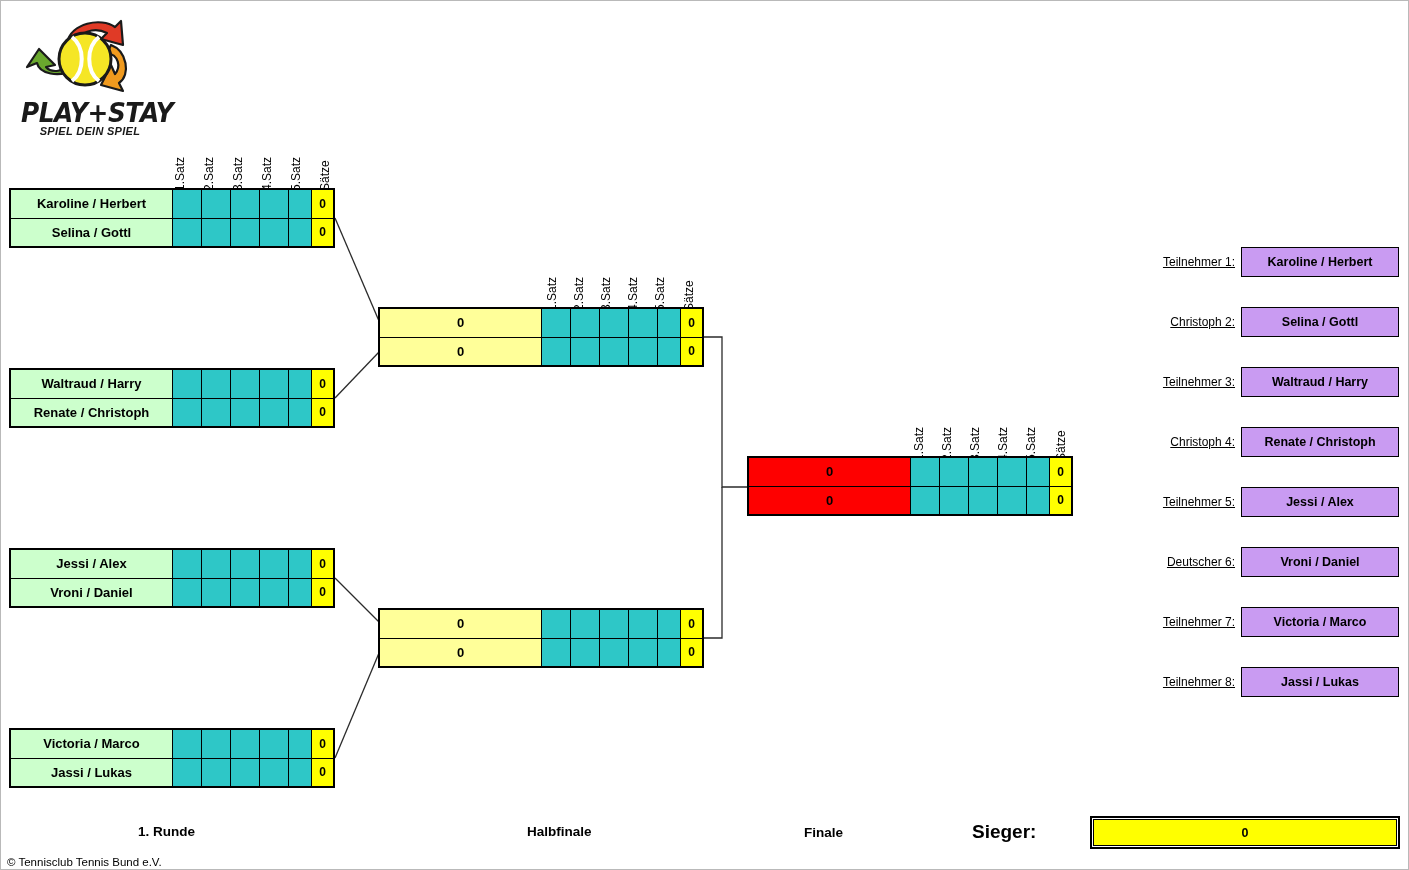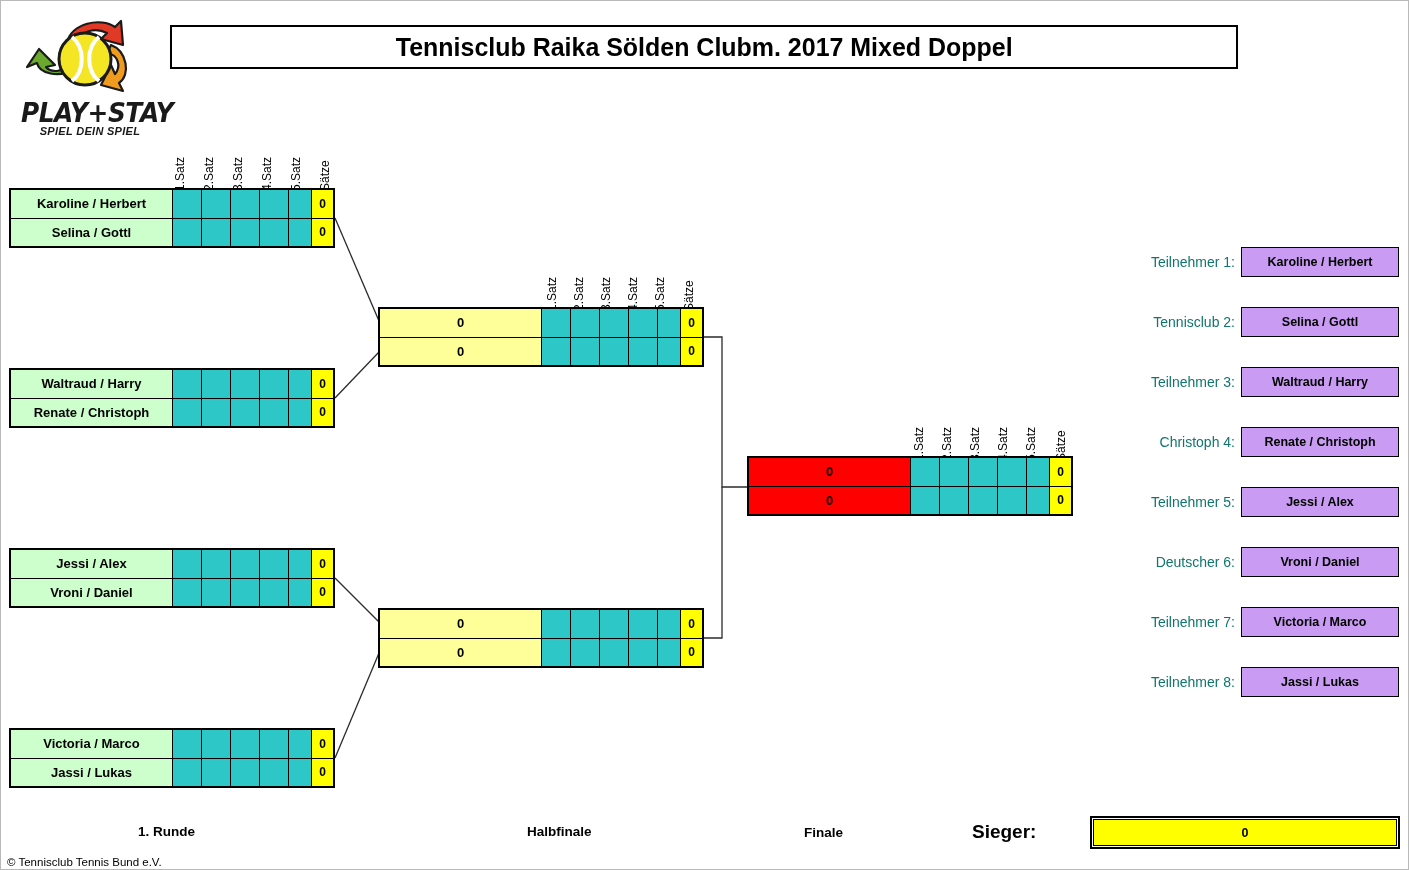--- a/index.html
+++ b/index.html
@@ -106,21 +106,21 @@
   }
   .green .namecell { background: #ccffcc; }
   .yellowbox .namecell { background: #ffff99; }
   .redbox .namecell { background: #fe0000; }
 
   
   .part-row { position: absolute; left: 1158px; width: 250px; height: 30px; }
   .part-label {
     position: absolute; left: 0; top: 0; height: 30px; width: 76px;
     display: flex; align-items: center; justify-content: flex-end;
-    font-size: 14px; color: #0f766e; white-space: nowrap;
+    font-size: 12px; color: #000000; white-space: nowrap; text-decoration: underline;
   }
   .part-box {
     position: absolute; left: 82px; top: 0;
     width: 158px; height: 30px;
     background: #c99bf2;
     border: 1px solid #000;
     box-sizing: border-box;
     display: flex; align-items: center; justify-content: center;
     font-size: 12.5px; font-weight: bold; color: #000;
     white-space: nowrap;
@@ -169,23 +169,20 @@
 
         <circle cx="70" cy="46" r="26" fill="#f5e625" stroke="#1a1a1a" stroke-width="3"></circle>
         <path d="M57 24 C70 34, 70 58, 57 68" fill="none" stroke="#ffffff" stroke-width="4"></path>
         <path d="M84 24 C71 34, 71 58, 84 68" fill="none" stroke="#ffffff" stroke-width="4"></path>
       </svg>
     </div>
     <div class="play-stay">PLAY+STAY</div>
     <div class="tagline">SPIEL DEIN SPIEL</div>
   </div>
 
-  <div id="title-box" class="abs">
-    <span class="title-text">Tennisclub Raika Sölden Clubm. 2017 Mixed Doppel</span>
-  </div>
 
   <div class="abs colhead-group" style="left:169px; top:130px; width:165px;">
     <div class="colhead" style="left:2px;">1.Satz</div>
     <div class="colhead" style="left:31px;">2.Satz</div>
     <div class="colhead" style="left:60px;">3.Satz</div>
     <div class="colhead" style="left:89px;">4.Satz</div>
     <div class="colhead" style="left:118px;">5.Satz</div>
     <div class="colhead" style="left:147px;">Sätze</div>
   </div>
 
@@ -367,21 +364,21 @@
       <div class="setcell" style="width:23px;"></div>
       <div class="satzecell" style="flex:1;">0</div>
     </div>
   </div>
 
   <div class="part-row" style="top:246px;">
     <div class="part-label">Teilnehmer 1:</div>
     <div class="part-box">Karoline / Herbert</div>
   </div>
   <div class="part-row" style="top:306px;">
-    <div class="part-label">Tennisclub 2:</div>
+    <div class="part-label">Christoph 2:</div>
     <div class="part-box">Selina / Gottl</div>
   </div>
   <div class="part-row" style="top:366px;">
     <div class="part-label">Teilnehmer 3:</div>
     <div class="part-box">Waltraud / Harry</div>
   </div>
   <div class="part-row" style="top:426px;">
     <div class="part-label">Christoph 4:</div>
     <div class="part-box">Renate / Christoph</div>
   </div>

